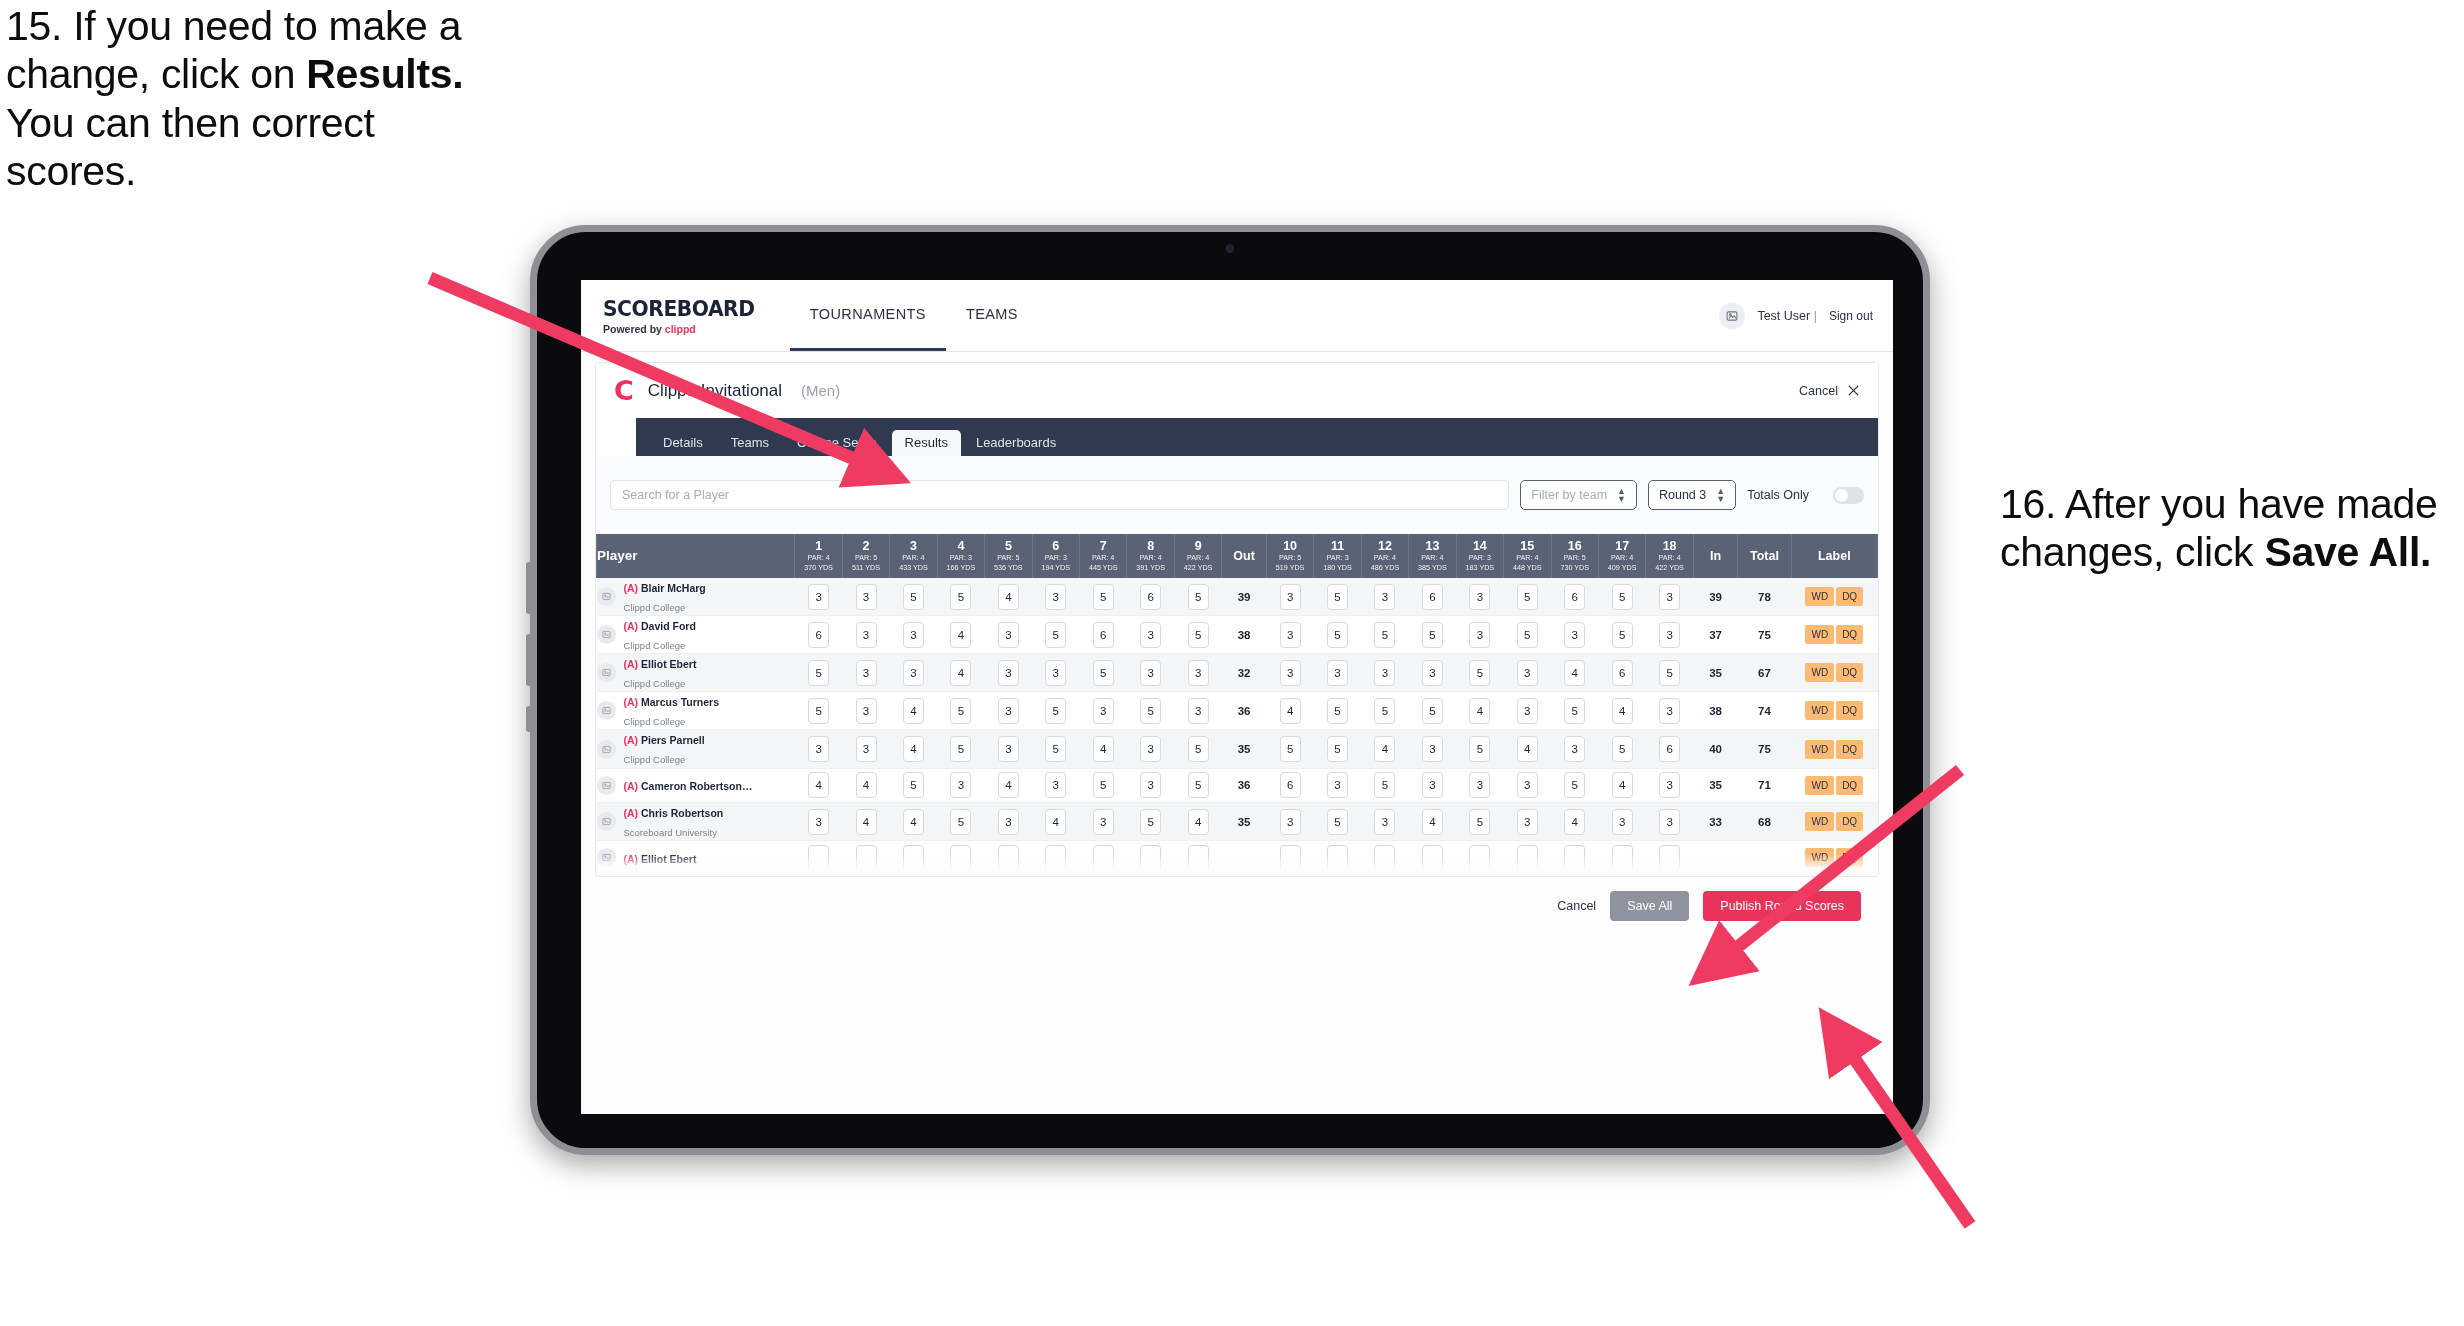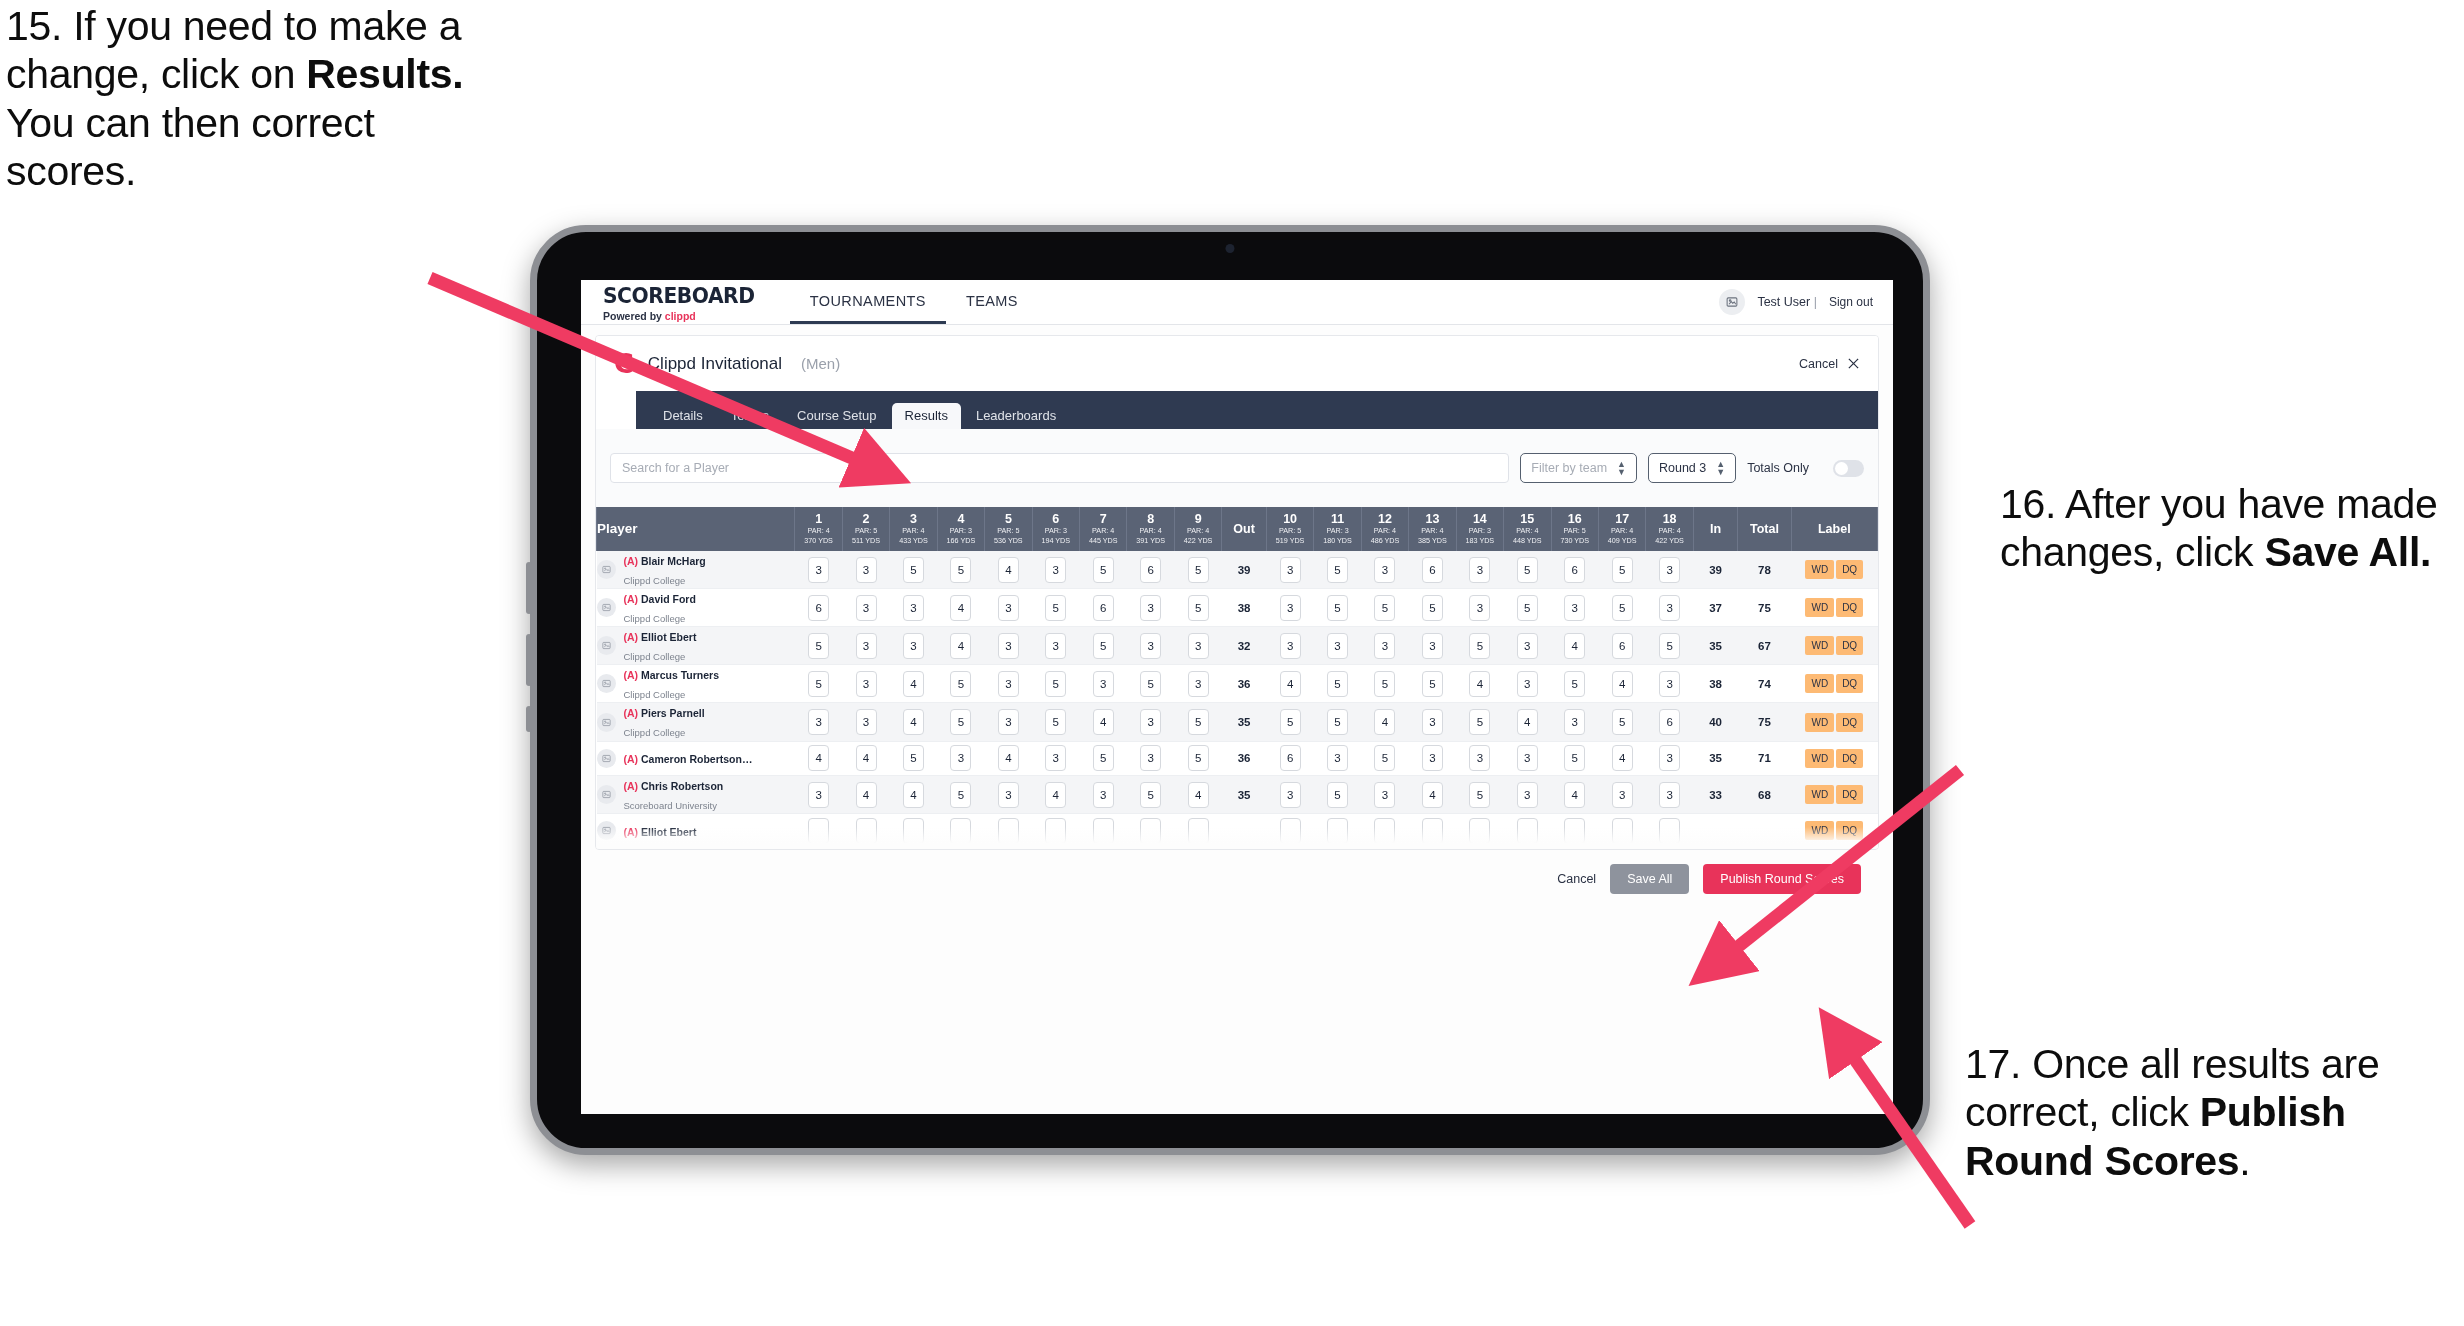--- a/index.html
+++ b/index.html
@@ -50,21 +50,21 @@
   .screen {
     position: absolute;
     left: 44px; top: 48px;
     width: 1312px; height: 834px;
     background: #fdfdfd;
     overflow: hidden;
   }
 
   
   .topnav {
-    height: 45px; background:#fff;
+    height: 72px; background:#fff;
     border-bottom:1px solid #e3e5e9;
     display:flex; align-items:stretch;
     position:relative;
   }
   .brand { padding: 6px 22px 4px 22px; display:flex; flex-direction:column; justify-content:center; }
   .brand-title {
     font-family:"DejaVu Sans", sans-serif;
     font-weight:700; font-size:22px; letter-spacing:-0.5px;
     color:#1b2436; line-height:1;
     transform: scaleX(0.92);
@@ -217,23 +217,20 @@
 <div class="page">
 
   <div class="anno" id="anno-15">
     <span>15. If you need to make a change, click on </span><b>Results.</b><span> You can then correct scores.</span>
   </div>
 
   <div class="anno" id="anno-16">
     <span>16. After you have made changes, click </span><b>Save All.</b><span></span>
   </div>
 
-  <div class="anno" id="anno-17">
-    <span>17. Once all results are correct, click </span><b>Publish Round Scores</b><span>.</span>
-  </div>
 
   <div class="tablet">
     <div class="side-btn sb1"></div>
     <div class="side-btn sb2"></div>
     <div class="side-btn sb3"></div>
 
     <div class="screen">
 
       <div class="topnav">
         <div class="brand">

